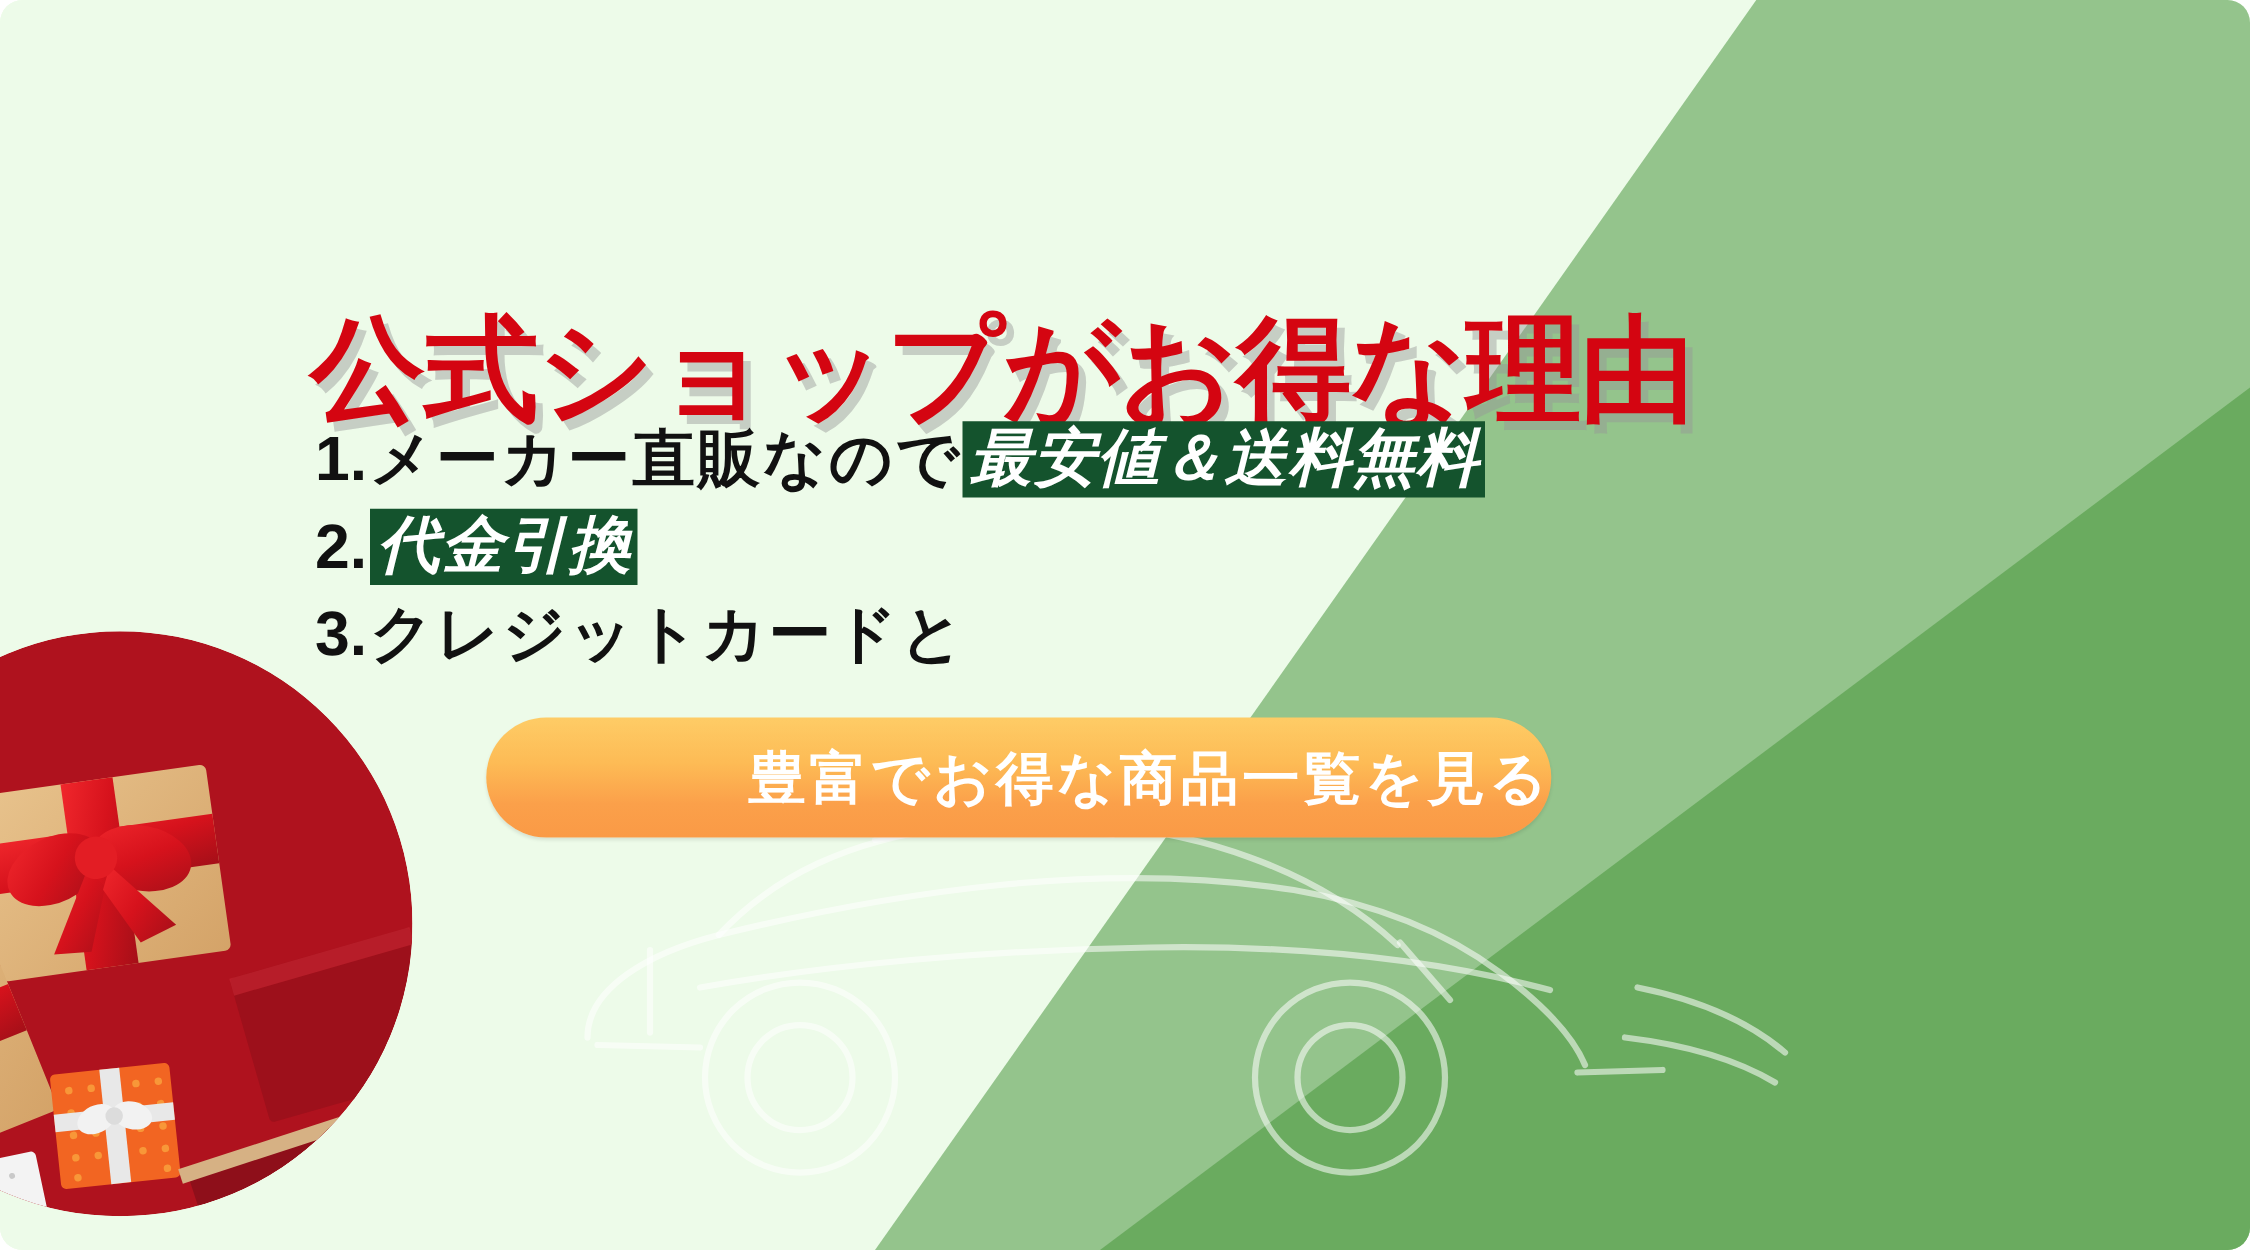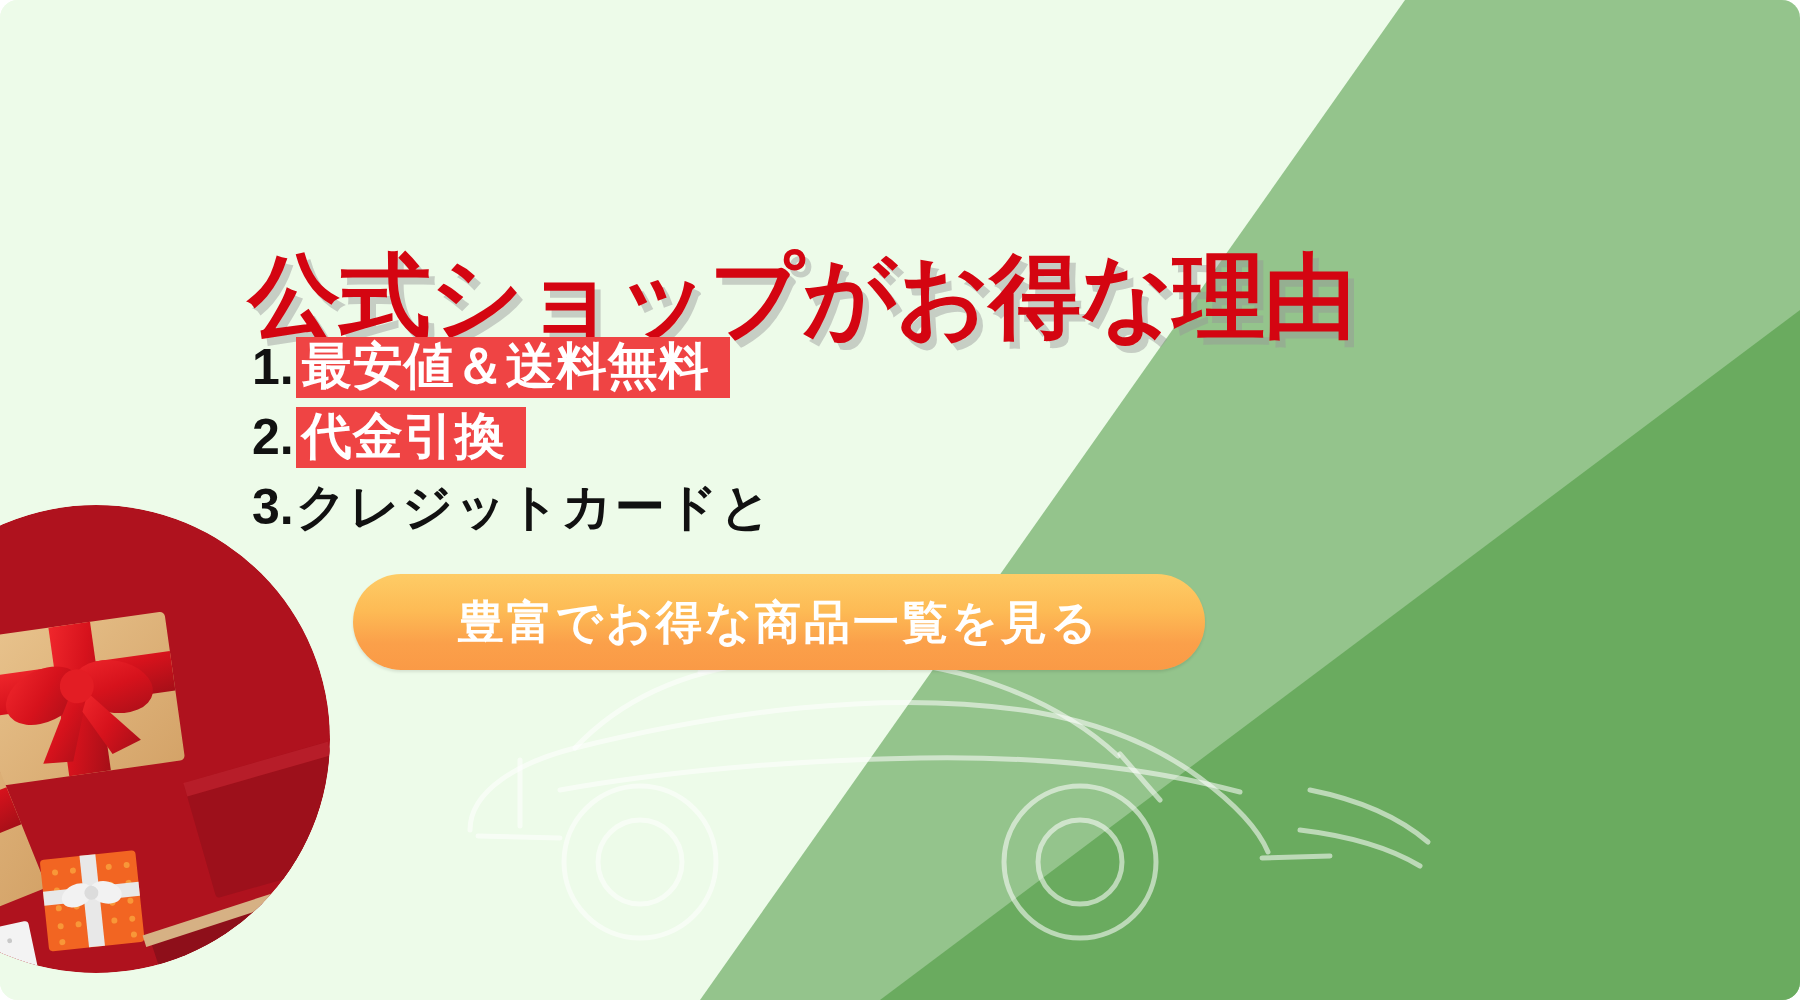--- a/index.html
+++ b/index.html
@@ -75,43 +75,44 @@
   .reason-num {
     letter-spacing: 0px;
     margin-right: 2px;
   }
 
   .reason-plain {
     letter-spacing: 2px;
   }
 
   .reason-badge {
-    background: #ef4444;
+    background: #14532d;
     color: #ffffff;
-    padding: 4px 20px 7px 6px;
+    padding: 4px 4px 7px 6px;
     letter-spacing: 1px;
     line-height: 1;
+    font-style: italic;
   }
 
   
   .cta {
     position: absolute;
-    left: 353px;
+    left: 389px;
     top: 574px;
     width: 852px;
     height: 96px;
     border: none;
     border-radius: 48px;
     cursor: pointer;
     padding: 0;
     background: linear-gradient(180deg, #fecc66 0%, #fdbb55 38%, #fba04a 72%, #fa9a46 100%);
     box-shadow: 0 2px 3px rgba(0,0,0,0.10);
     display: flex;
     align-items: center;
-    justify-content: center;
+    justify-content: flex-end;
   }
 
   .cta-label {
     font-family: "Liberation Sans", "DejaVu Sans", sans-serif;
     font-size: 46px;
     font-weight: 700;
     color: #ffffff;
     letter-spacing: 3px;
     line-height: 1;
     user-select: none;
@@ -264,20 +265,21 @@
         </g>
       </g>
     </svg>
   </div>
 
   <h1 class="headline">公式ショップがお得な理由</h1>
 
   <ul class="reasons" style="list-style:none;margin:0;padding:0;">
     <li class="reason-line">
       <span class="reason-num">1.</span>
+      <span class="reason-plain">メーカー直販なので</span>
       <span class="reason-badge">最安値＆送料無料</span>
     </li>
     <li class="reason-line">
       <span class="reason-num">2.</span>
       <span class="reason-badge">代金引換</span>
     </li>
     <li class="reason-line">
       <span class="reason-num">3.</span>
       <span class="reason-plain">クレジットカードと</span>
     </li>

